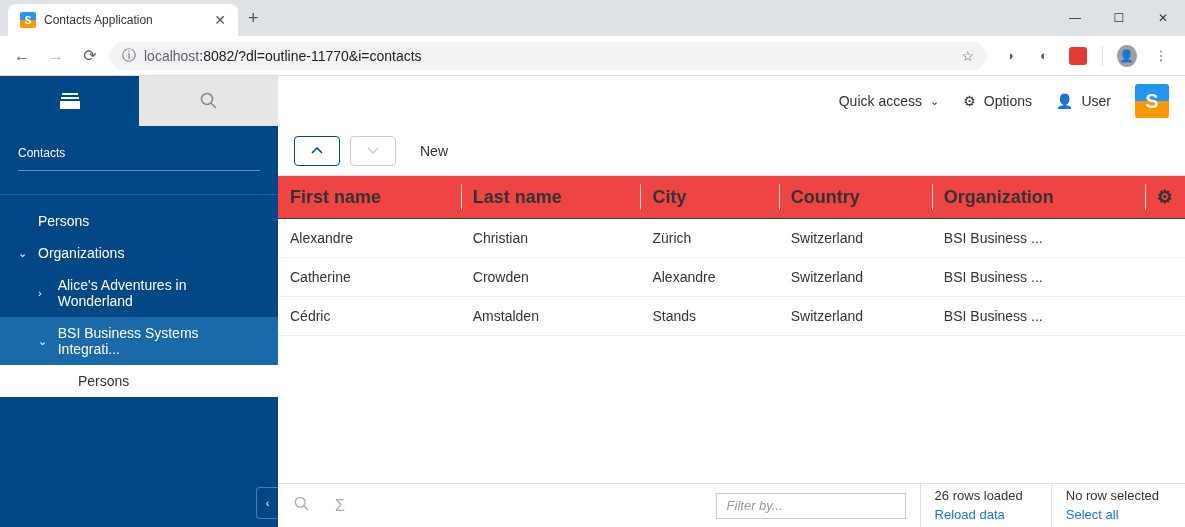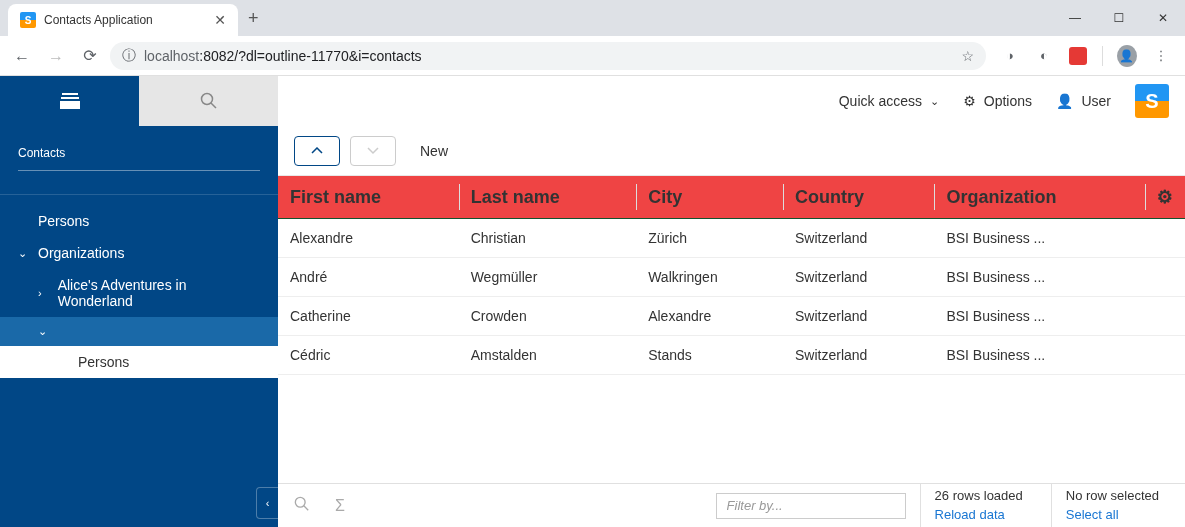--- a/index.html
+++ b/index.html
@@ -138,20 +138,21 @@
       <div class="tree-item">
         <span class="chev">⌄</span>
         <span>Organizations</span>
       </div>
       <div class="tree-item level1">
         <span class="chev">›</span>
         <span>Alice's Adventures in Wonderland</span>
       </div>
       <div class="tree-item level1 selected">
         <span class="chev">⌄</span>
+        <span>BSI Business Systems Integrati...</span>
       </div>
       <div class="tree-item level3">
         <span>Persons</span>
       </div>
     </div>
     <div class="sidebar-collapse">‹</div>
   </div>
 
   <div class="main">
     <div class="topbar">
@@ -199,28 +200,20 @@
         <tbody id="tbody">
             <tr>
               <td>Alexandre</td>
               <td>Christian</td>
               <td>Zürich</td>
               <td>Switzerland</td>
               <td class="org">BSI Business ...</td>
               <td></td>
             </tr>
             <tr>
-              <td>André</td>
-              <td>Wegmüller</td>
-              <td>Walkringen</td>
-              <td>Switzerland</td>
-              <td class="org">BSI Business ...</td>
-              <td></td>
-            </tr>
-            <tr>
               <td>Catherine</td>
               <td>Crowden</td>
               <td>Alexandre</td>
               <td>Switzerland</td>
               <td class="org">BSI Business ...</td>
               <td></td>
             </tr>
             <tr>
               <td>Cédric</td>
               <td>Amstalden</td>

